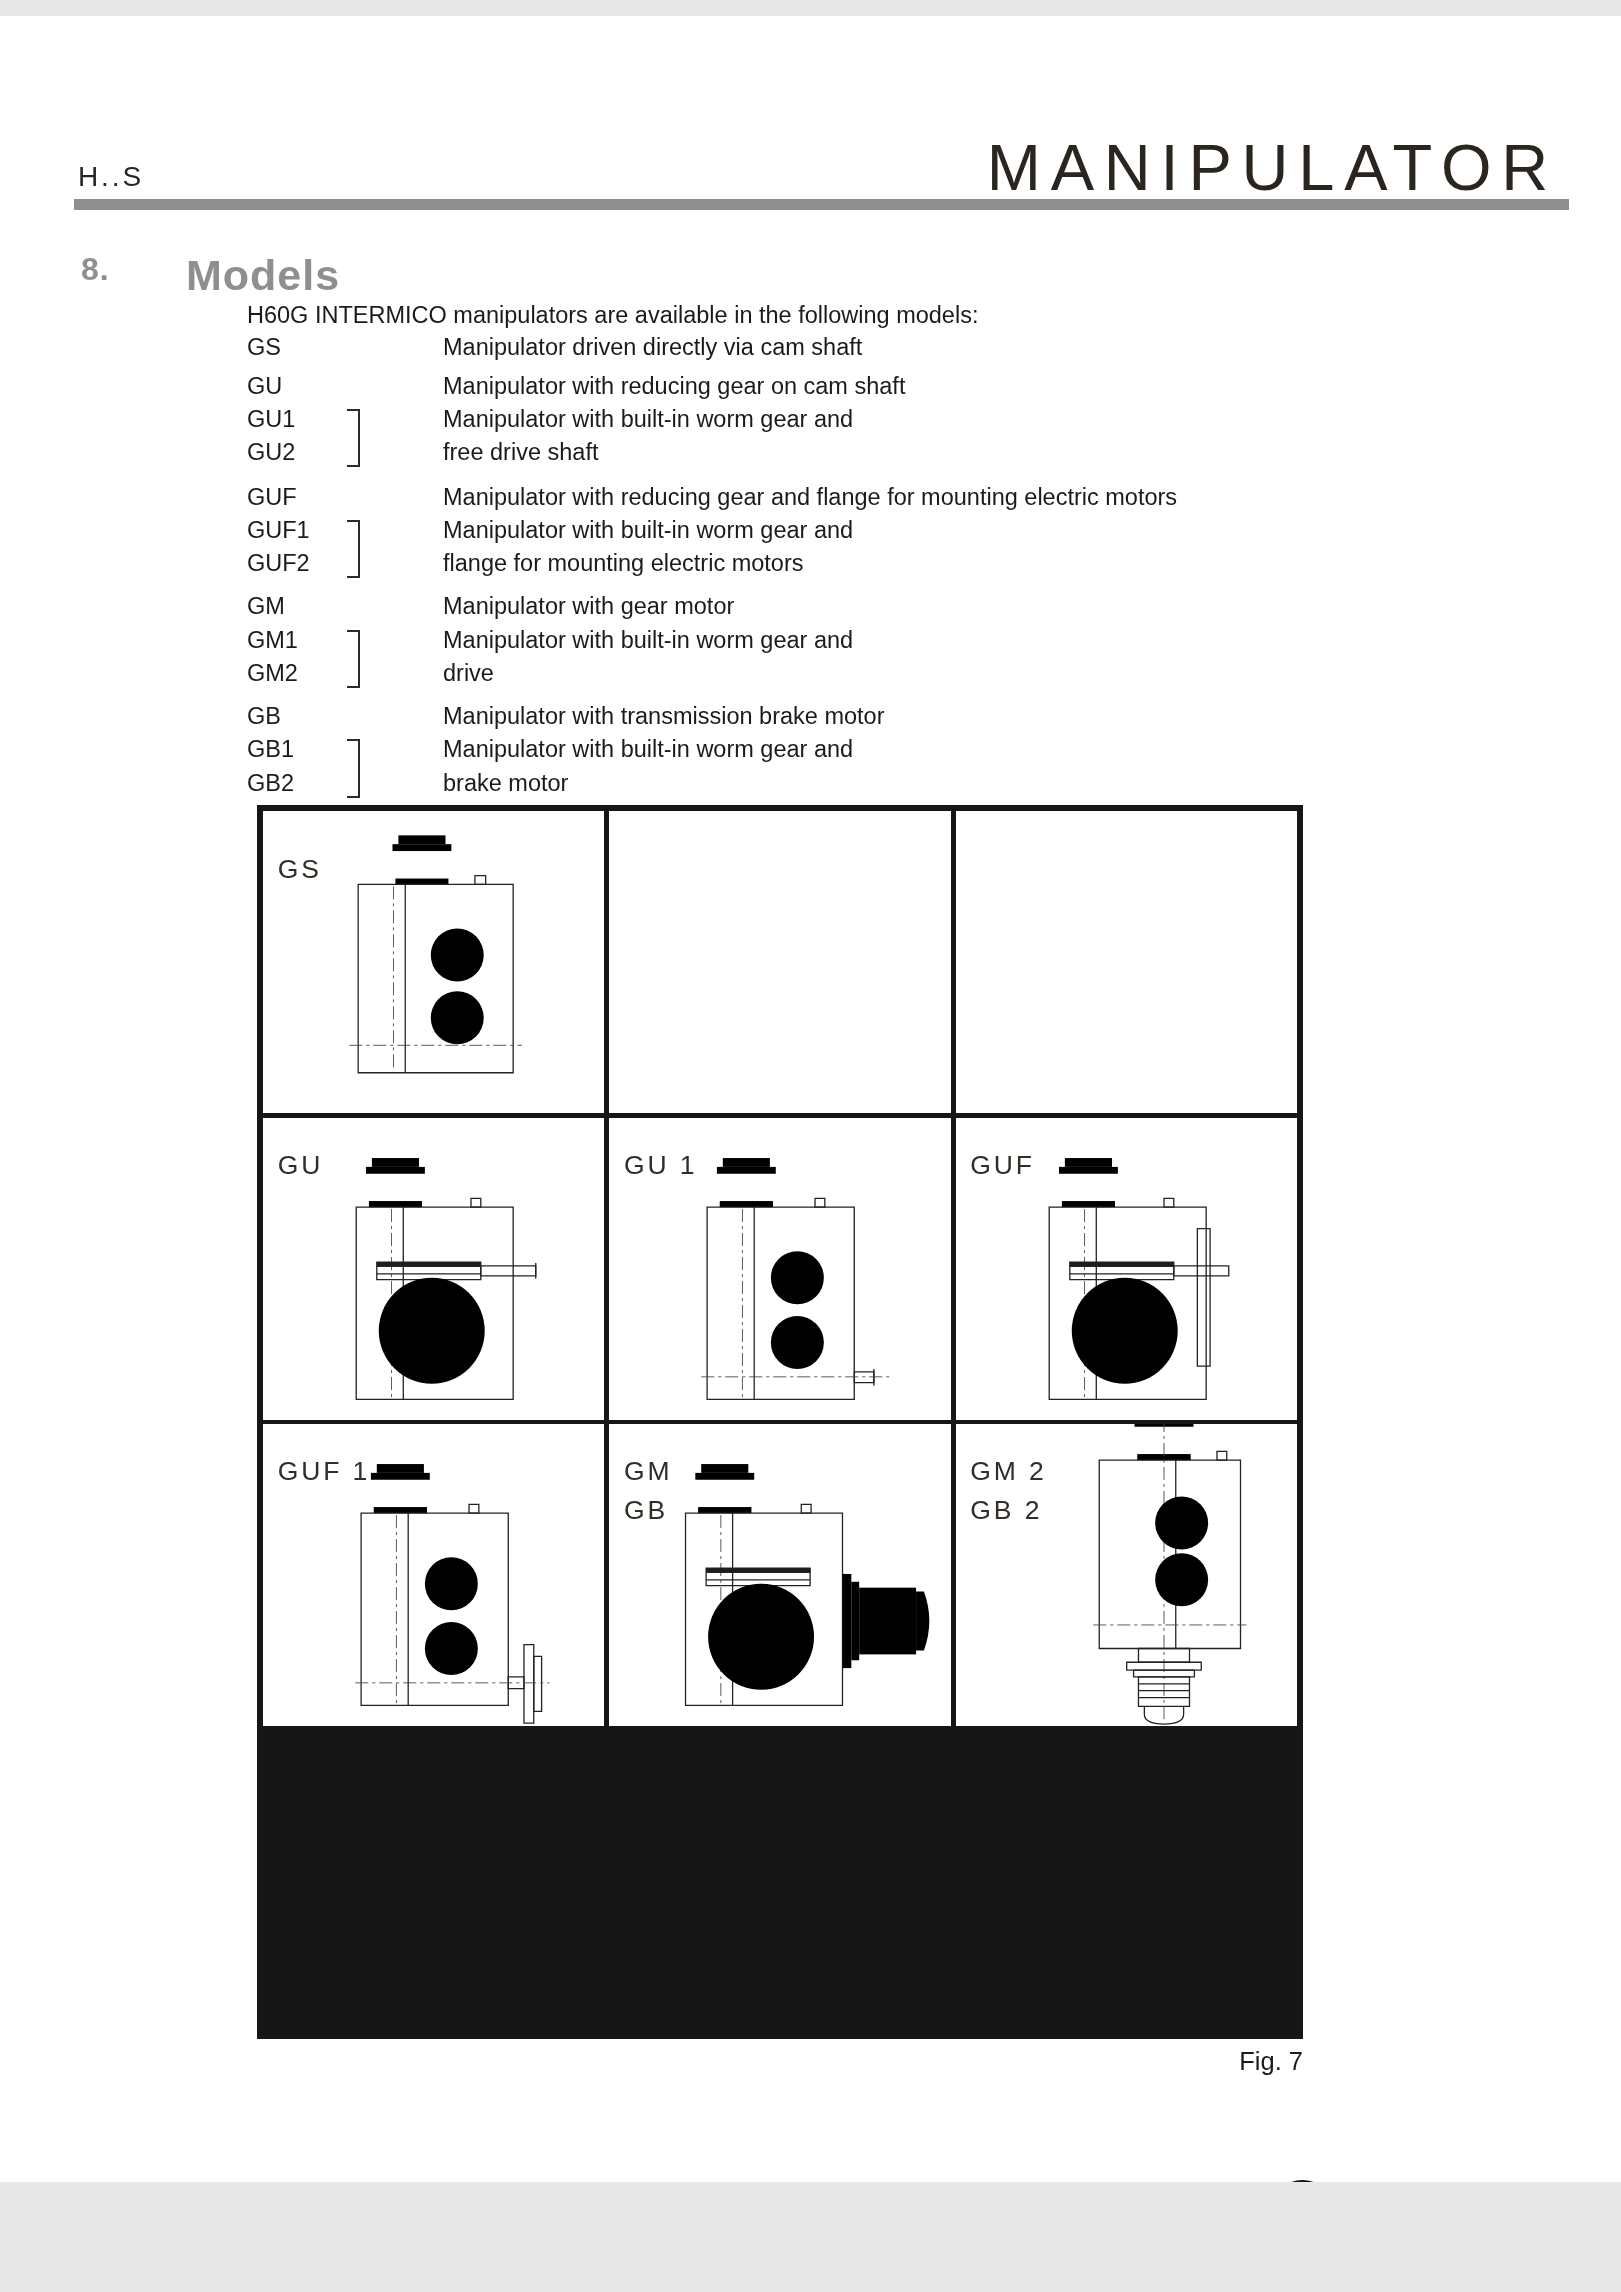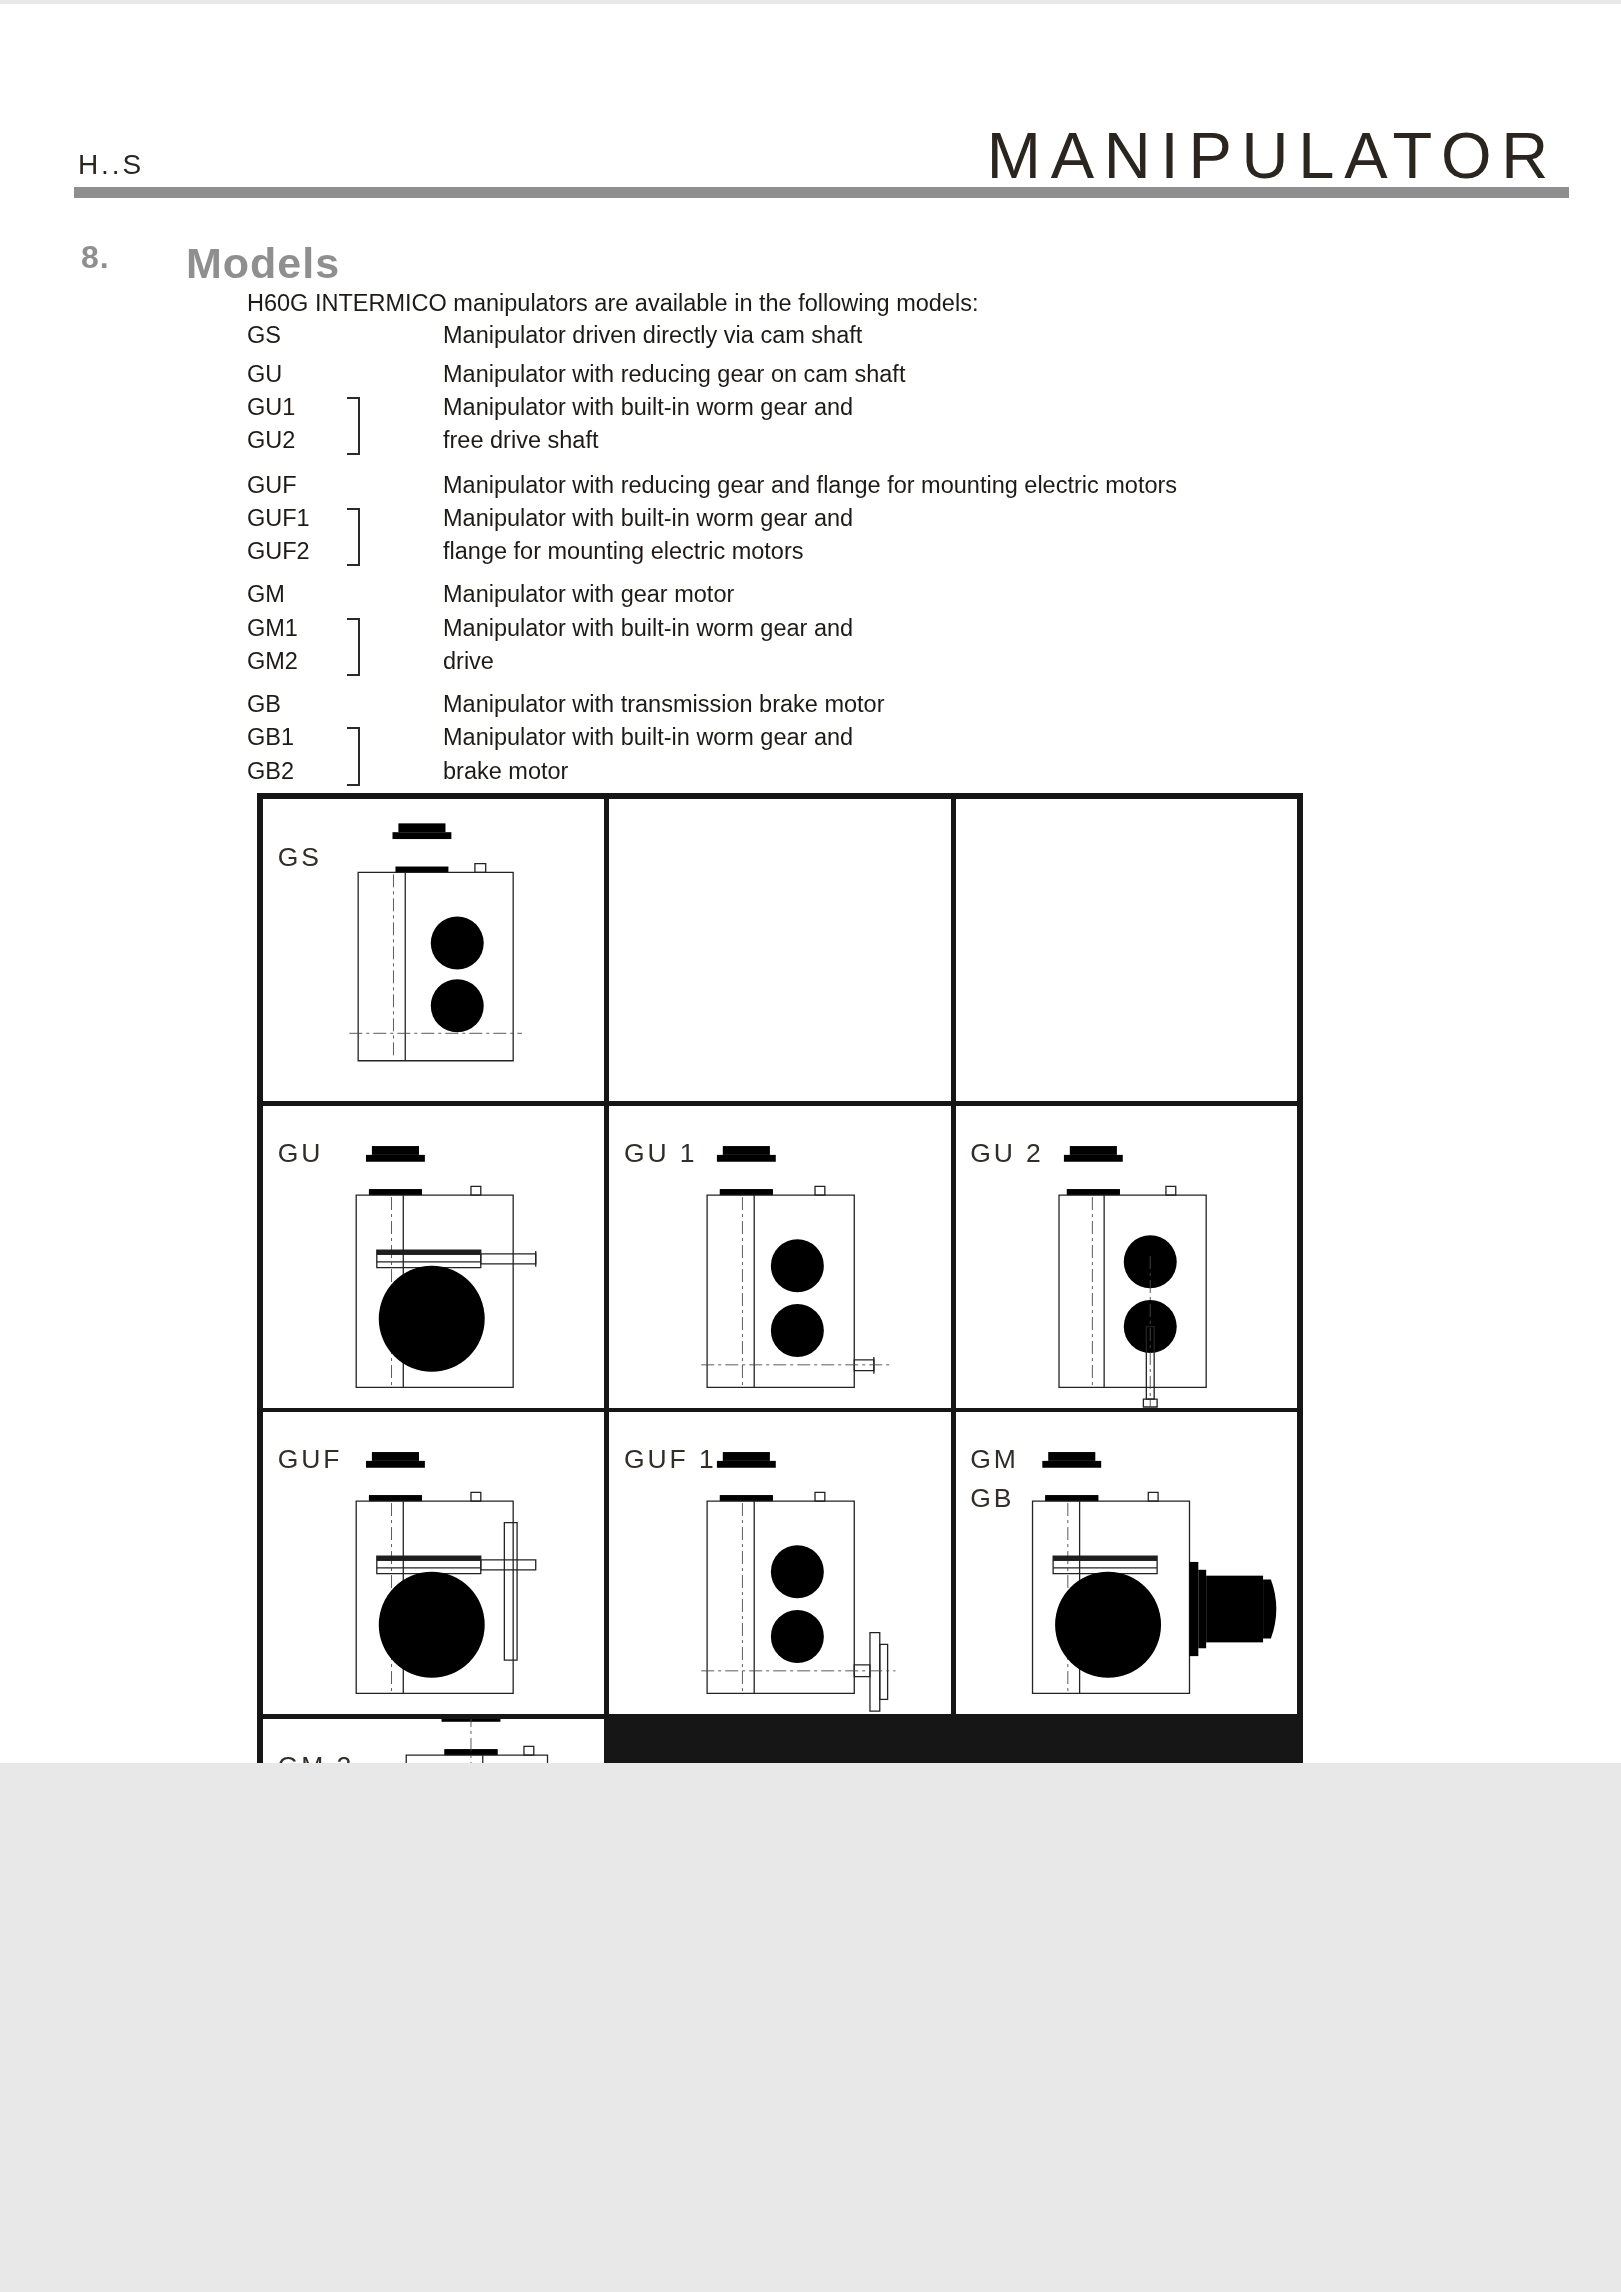--- a/index.html
+++ b/index.html
@@ -1,16 +1,16 @@
 <!DOCTYPE html>
 <html><head>
 <meta charset="utf-8">
 <style>
   html,body{margin:0;padding:0;background:#e8e8e8;}
-  .page{position:relative;width:1621px;height:1759px;background:#fff;margin:4px auto;
+  .page{position:relative;width:1621px;height:2166px;background:#fff;margin:16px auto;
         font-family:"Liberation Sans",sans-serif;color:#1e1a17;overflow:hidden;}
   
   .h-code{position:absolute;left:78px;top:145px;font-size:28px;letter-spacing:2.9px;color:#2b2520;}
   .h-title{position:absolute;right:63px;top:114px;font-size:65px;letter-spacing:9.8px;
            color:#2b2520;font-weight:400;white-space:nowrap;}
   .h-rule{position:absolute;left:74px;top:183px;width:1495px;height:10.8px;background:#8f8f8f;}
   
   .sec-num{position:absolute;left:81px;top:235px;font-size:32px;font-weight:bold;color:#8f8f8f;letter-spacing:1px;}
   .sec-title{position:absolute;left:186px;top:235px;font-size:43px;font-weight:bold;color:#8f8f8f;letter-spacing:1px;}
   
@@ -221,35 +221,20 @@
         <line x1="136" y1="92" x2="136" y2="284" class="cl"></line>
         <line x1="148" y1="90" x2="148" y2="286"></line>
         <use href="#g-bflange" transform="translate(192,162)"></use>
         <use href="#g-bflange" transform="translate(192,228)"></use>
         <rect x="250" y="258" width="20" height="11"></rect>
         <line x1="270" y1="255" x2="270" y2="272"></line>
         <line x1="94" y1="263" x2="286" y2="263" class="cl"></line>
       </svg>
     </div>
 
-    <div class="fig-cell">
-      <span class="cell-label">GU 2</span>
-      <svg class="draw" viewBox="0 0 348 306" preserveAspectRatio="xMidYMid meet">
-        <use href="#g-tshaft-d" transform="translate(140,40)"></use>
-        <rect x="105" y="90" width="150" height="196"></rect>
-        <rect x="214" y="81" width="10" height="9"></rect>
-        <line x1="139" y1="92" x2="139" y2="284" class="cl"></line>
-        <line x1="151" y1="90" x2="151" y2="286"></line>
-        <use href="#g-bflange" transform="translate(198,158)"></use>
-        <use href="#g-bflange" transform="translate(198,224)"></use>
-        <rect x="194" y="224" width="8" height="74"></rect>
-        <rect x="191" y="298" width="14" height="8"></rect>
-        <line x1="198" y1="152" x2="198" y2="306" class="cl"></line>
-      </svg>
-    </div>
 
     <div class="fig-cell">
       <span class="cell-label">GUF</span>
       <svg class="draw" viewBox="0 0 348 306" preserveAspectRatio="xMidYMid meet">
         <use href="#g-tshaft-d" transform="translate(135,40)"></use>
         <rect x="95" y="90" width="160" height="196"></rect>
         <rect x="212" y="81" width="10" height="9"></rect>
         <line x1="131" y1="92" x2="131" y2="284" class="cl"></line>
         <line x1="143" y1="90" x2="143" y2="286"></line>
         <rect x="116" y="146" width="106" height="18"></rect>

